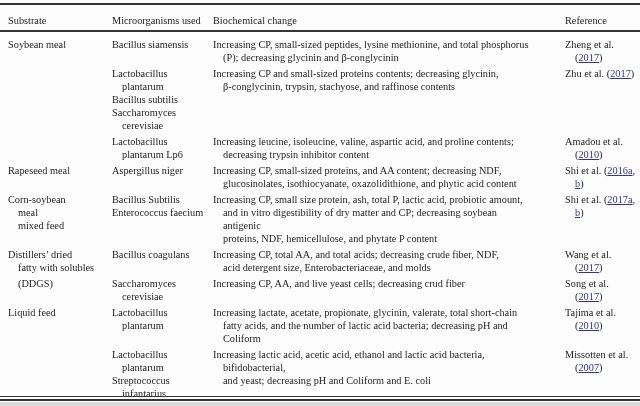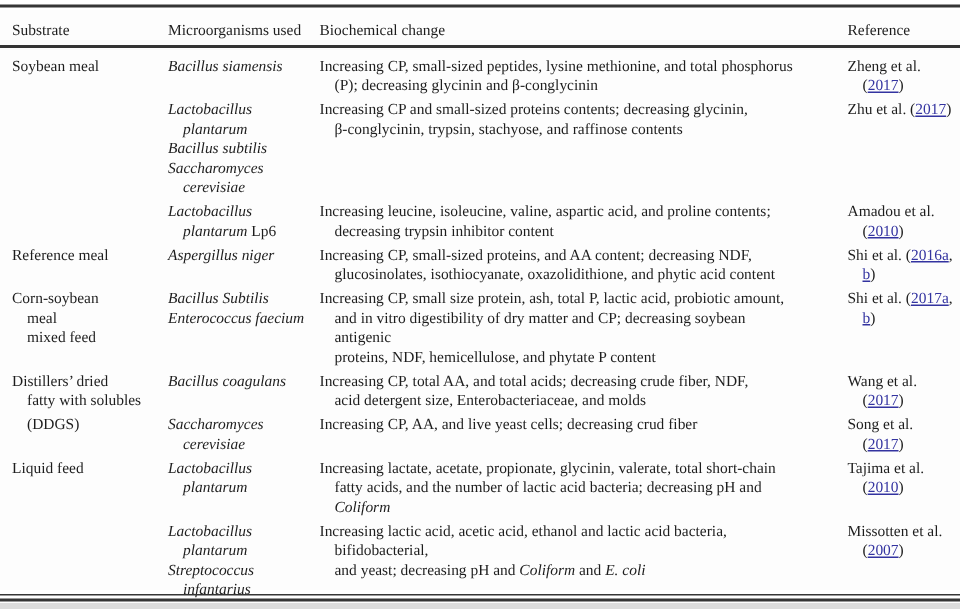--- a/index.html
+++ b/index.html
@@ -21,21 +21,21 @@
   table.tbl{
     position:absolute;left:8px;top:10px;width:632px;
     border-collapse:collapse;table-layout:fixed;
   }
   .c1{width:104px;} .c2{width:101px;} .c3{width:352px;} .c4{width:75px;margin-top:10px;}
   th{font-weight:400;text-align:left;vertical-align:top;padding:4px 0 11px 0;line-height:13px;}
   td{vertical-align:top;padding:0;}
   tbody tr:not(:first-child) td{padding-top:3px;}
   .ln{height:13px;line-height:13px;white-space:nowrap;}
   .ind{padding-left:10px;}
-  .it{font-style:italic;}
+  .it{}
   .year{color:var(--link);cursor:pointer;text-decoration:underline;}
 </style>
 </head>
 <body>
 
 <div class="page">
   <div class="rule rule-top"></div>
 
   <table class="tbl">
     <thead>
@@ -90,21 +90,21 @@
             <div class="ln"><span>Increasing leucine, isoleucine, valine, aspartic acid, and proline contents;</span></div>
             <div class="ln ind"><span>decreasing trypsin inhibitor content</span></div>
           </td>
           <td class="c4">
             <div class="ln"><span>Amadou et al.</span></div>
             <div class="ln ind"><span>(</span><span class="year">2010</span><span>)</span></div>
           </td>
         </tr>
         <tr>
           <td class="c1">
-            <div class="ln"><span>Reference meal</span></div>
+            <div class="ln"><span>Rapeseed meal</span></div>
           </td>
           <td class="c2">
             <div class="ln"><span class="it">Aspergillus niger</span></div>
           </td>
           <td class="c3">
             <div class="ln"><span>Increasing CP, small-sized proteins, and AA content; decreasing NDF,</span></div>
             <div class="ln ind"><span>glucosinolates, isothiocyanate, oxazolidithione, and phytic acid content</span></div>
           </td>
           <td class="c4">
             <div class="ln"><span>Shi et al. (</span><span class="year">2016a</span><span>,</span></div>

